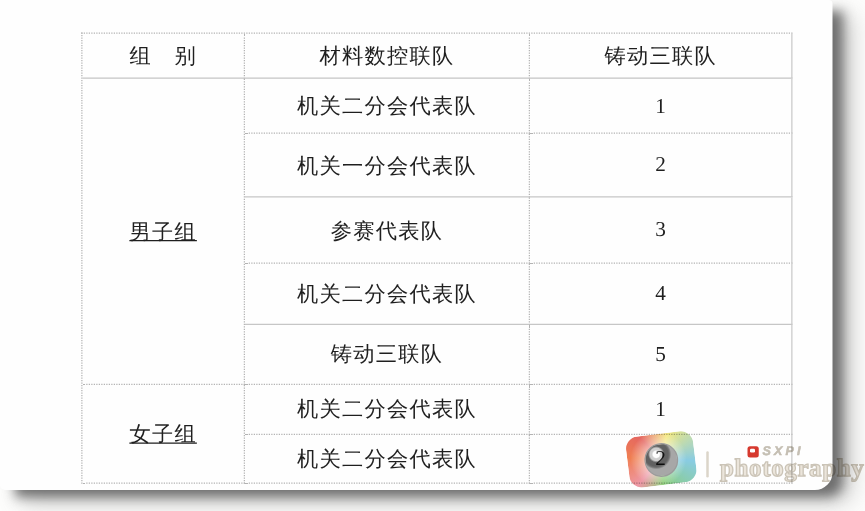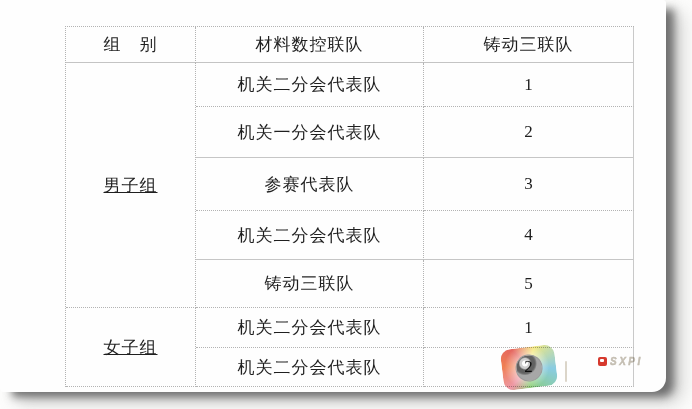--- a/index.html
+++ b/index.html
@@ -147,16 +147,17 @@
 
     <div class="watermark">
       <div class="camera">
         <div class="lens"></div>
       </div>
       <div class="wm-sep">|</div>
       <div class="wm-brand">
         <span class="brand-icon"></span>
         <span class="brand-text">SXPI</span>
       </div>
+      <div class="wm-label">photography</div>
     </div>
 
   </div>
 </div>
 
 </body></html>

